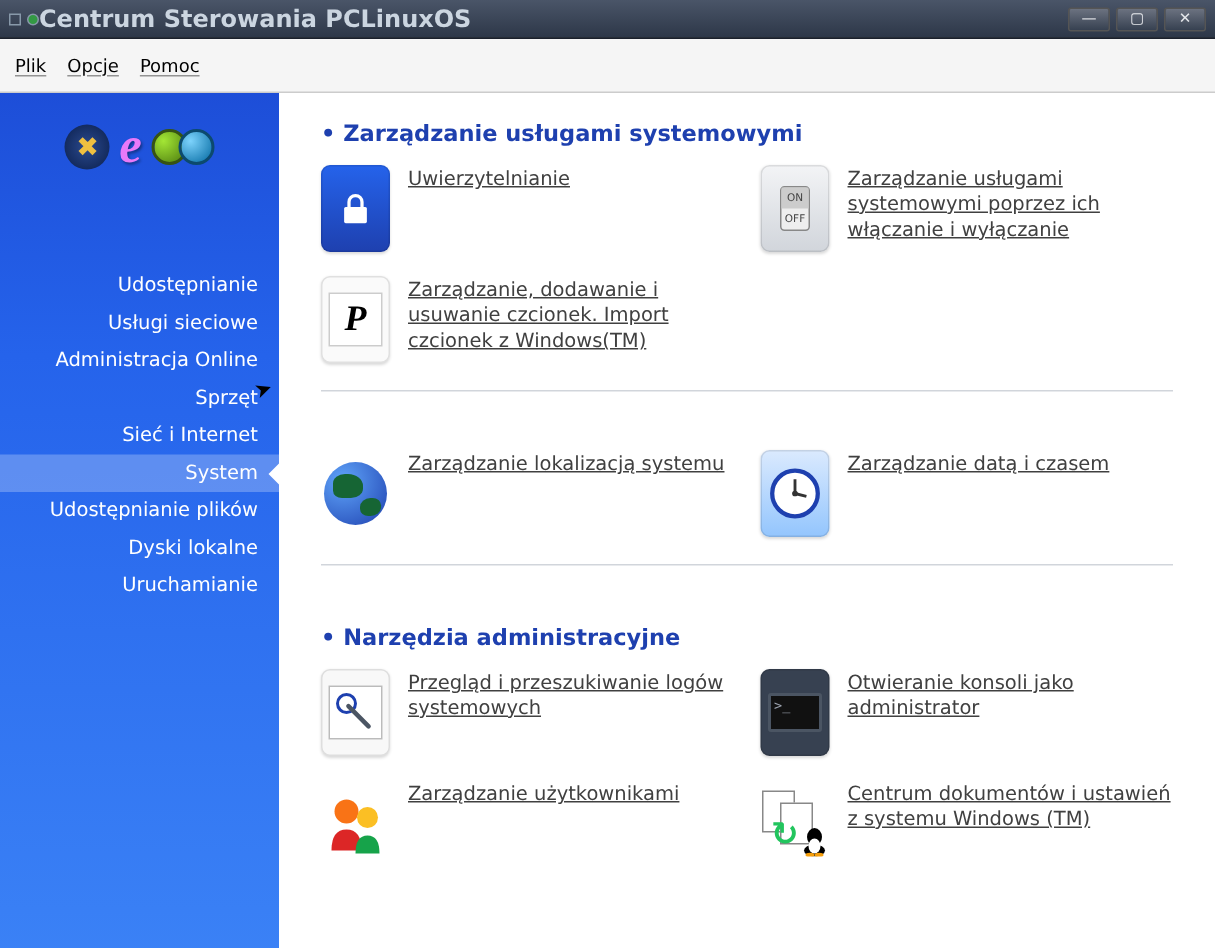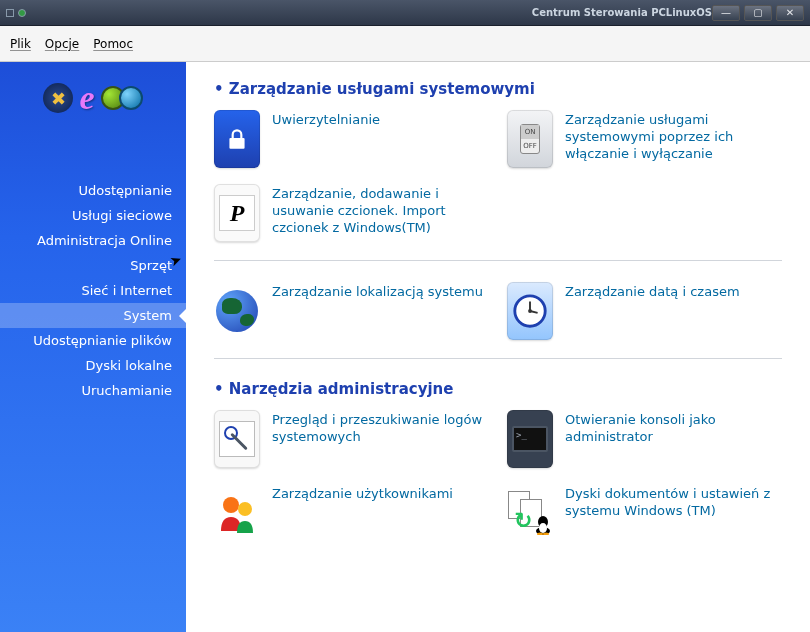--- a/index.html
+++ b/index.html
@@ -2,21 +2,21 @@
 <html><head>
 <meta charset="utf-8">
 <style>
 * { margin: 0; padding: 0; box-sizing: border-box; font-family: "DejaVu Sans", Arial, sans-serif; }
 body { width: 810px; height: 632px; background: #3a3a3a; overflow: hidden; }
 
 
 .titlebar { height: 26px; background: linear-gradient(to bottom, #4a5568, #2d3748); display: flex; align-items: center; padding: 0 6px; color: #e2e8f0; border-bottom: 1px solid #1a202c; }
 .titlebar-left { display: flex; align-items: center; gap: 4px; }
 .sys-icon { width: 8px; height: 8px; display: inline-block; border: 1px solid #8899aa; }
-.titlebar-title { flex: 1; text-align: right; font-weight: bold; font-size: 10px; color: #cbd5e0; }
+.titlebar-title { flex: 1; text-align: left; font-weight: bold; font-size: 16px; color: #cbd5e0; }
 .win-controls { display: flex; gap: 4px; }
 .win-btn { width: 28px; height: 16px; background: linear-gradient(to bottom, #6b7280, #374151); border: 1px solid #555; border-radius: 2px; display: flex; justify-content: center; align-items: center; font-size: 10px; color: #e5e7eb; cursor: pointer; }
 
 
 .menubar { height: 36px; background: #f5f5f5; display: flex; align-items: center; padding: 0 10px; gap: 14px; border-bottom: 1px solid #ccc; font-size: 12px; }
 .menubar span { text-decoration: underline; text-decoration-color: rgba(0,0,0,0.4); text-underline-offset: 2px; cursor: pointer; }
 
 
 .app-body { display: flex; height: calc(632px - 26px - 24px); }
 
@@ -32,28 +32,28 @@
 .sidebar-item { text-align: right; padding: 5px 14px 5px 6px; color: #fff; font-size: 13px; cursor: pointer; position: relative; }
 .sidebar-item.active { background: rgba(255,255,255,0.25); }
 .sidebar-item.active::after {
   content: ""; position: absolute; right: -1px; top: 50%; transform: translateY(-50%);
   border-top: 8px solid transparent; border-bottom: 8px solid transparent; border-right: 8px solid #fff;
 }
 .cursor-pointer { position:absolute; left:170px; top:190px; font-size:14px; color:#000; transform: rotate(-20deg);}
 
 
 .main { flex: 1; background: #fff; overflow-y: auto; padding: 18px 28px; }
-.section { margin-bottom: 21px; }
+.section { margin-bottom: 39px; }
 .section-title { color: #1e40af; font-weight: bold; font-size: 15px; margin-bottom: 12px; }
 .section-title::before { content: "\2022  "; color: #1e40af; }
 .section-hr { border: none; border-top: 1px solid #d1d5db; margin-top: 18px; }
 .items-grid { display: grid; grid-template-columns: 1fr 1fr; column-gap: 18px; row-gap: 16px; }
 .item { display: flex; align-items: flex-start; gap: 12px; cursor: pointer; }
 .item-icon { width: 46px; height: 58px; border-radius: 6px; background: #e5e7eb; flex-shrink: 0; display:flex; align-items:center; justify-content:center; box-shadow: inset 0 0 0 1px rgba(0,0,0,0.1), 0 1px 2px rgba(0,0,0,0.15); }
-.item-label { font-size: 13px; color: #0369a1; line-height: 1.3; padding-top: 2px; }
+.item-label { font-size: 13px; color: #404040; line-height: 1.3; padding-top: 2px; text-decoration: underline; }
 
 
 .ic-lock { background: linear-gradient(to bottom,#2563eb,#1e40af); }
 .ic-lock svg { width:26px; height:26px; }
 .ic-switch { background: linear-gradient(to bottom,#f3f4f6,#d1d5db);}
 .ic-switch-inner { width:20px; height:30px; border:1px solid #888; border-radius:3px; background:#eee; display:flex; flex-direction:column;}
 .ic-switch-inner div{ flex:1; display:flex; align-items:center; justify-content:center; font-size:7px; color:#444;}
 .ic-switch-inner div:first-child{ background:#ccc;}
 .ic-font { background: #fafafa;}
 .ic-font-inner { width:36px; height:36px; background:#fff; border:1px solid #ccc; display:flex; align-items:center; justify-content:center; font-family: serif; font-weight:bold; font-size:24px; font-style:italic;}
@@ -216,19 +216,19 @@
               <div class="arrow">↻</div>
               <svg class="tux" viewBox="0 0 18 20">
                   <ellipse cx="9" cy="7" rx="5" ry="6" fill="#000"></ellipse>
                   <ellipse cx="9" cy="16" rx="7" ry="4" fill="#000"></ellipse>
                   <ellipse cx="9" cy="13" rx="4" ry="5" fill="#fff"></ellipse>
                   <ellipse cx="6" cy="19" rx="3" ry="1.5" fill="#f59e0b"></ellipse>
                   <ellipse cx="12" cy="19" rx="3" ry="1.5" fill="#f59e0b"></ellipse>
                 </svg>
             </div>
           </div>
-          <div class="item-label">Dyski dokumentów i ustawień z systemu Windows (TM)</div>
+          <div class="item-label">Centrum dokumentów i ustawień z systemu Windows (TM)</div>
         </div>
       </div>
     </div>
 
   </div>
 </div>
 
 </body></html>

